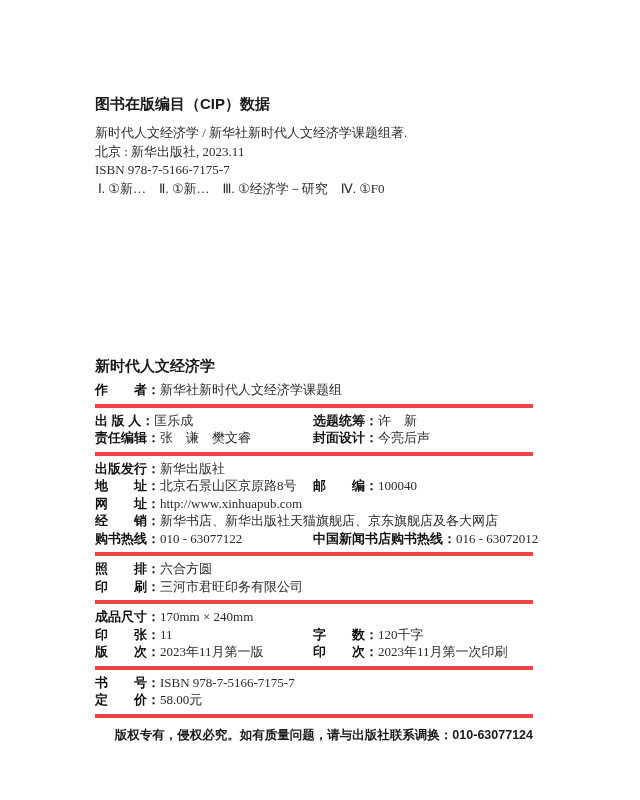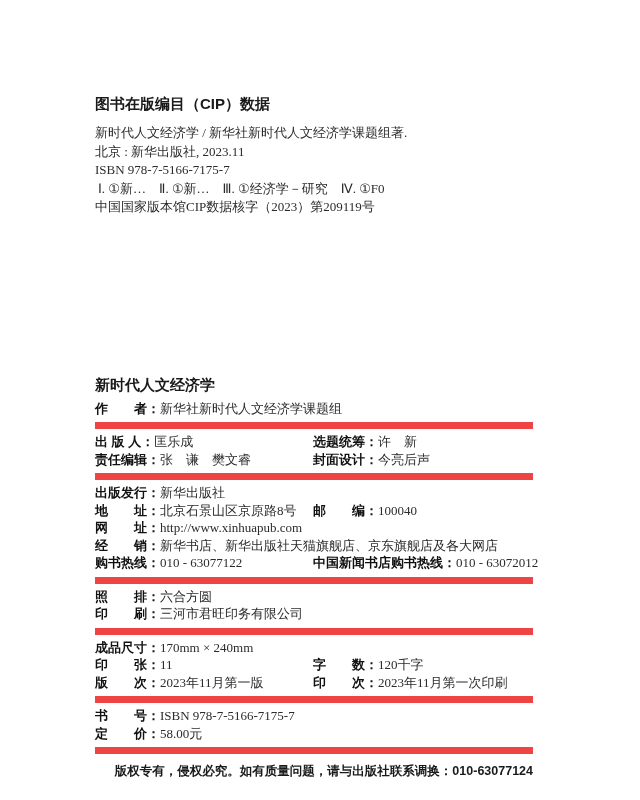--- a/index.html
+++ b/index.html
@@ -42,21 +42,21 @@
   
   .colophon { margin-top: 158px; }
   .book-title {
     font-family: "Liberation Sans", sans-serif;
     font-weight: bold;
     font-size: 15px;
     line-height: 20px;
     color: #1a1a1a;
   }
   .section {
-    border-bottom: 7px solid #ef4444;
+    border-bottom: 4px solid #ef4444;
     padding: 4px 0 5px 0;
   }
   .title-section { padding-top: 0; }
   .title-section .book-title { margin-bottom: 5px; }
 
   .row { display: flex; line-height: 17.5px; font-size: 13px; }
   .row .cell { white-space: nowrap; }
   .row.two .cell.left { flex: 0 0 218px; }
   .lbl {
     font-family: "Liberation Sans", sans-serif;
@@ -84,21 +84,20 @@
 
 <div class="page">
   <div class="content">
 
     <div class="cip">
       <div class="cip-header">图书在版编目（CIP）数据</div>
       <div class="cip-line">新时代人文经济学 / 新华社新时代人文经济学课题组著.</div>
       <div class="cip-line">北京 : 新华出版社, 2023.11</div>
       <div class="cip-line">ISBN 978-7-5166-7175-7</div>
       <div class="cip-line indent">Ⅰ. ①新…　Ⅱ. ①新…　Ⅲ. ①经济学－研究　Ⅳ. ①F0</div>
-      <div class="cip-line">中国国家版本馆CIP数据核字（2023）第209119号</div>
     </div>
 
     <div class="colophon">
 
       <div class="section title-section">
         <div class="book-title">新时代人文经济学</div>
         <div class="row">
           <div class="cell left">
             <span class="lbl">作　　者：</span><span class="val">新华社新时代人文经济学课题组</span>
           </div>
@@ -146,21 +145,21 @@
         <div class="row">
           <div class="cell left">
             <span class="lbl">经　　销：</span><span class="val">新华书店、新华出版社天猫旗舰店、京东旗舰店及各大网店</span>
           </div>
         </div>
         <div class="row two">
           <div class="cell left">
             <span class="lbl">购书热线：</span><span class="val">010 - 63077122</span>
           </div>
           <div class="cell right">
-            <span class="lbl">中国新闻书店购书热线：</span><span class="val">010 - 63072012</span>
+            <span class="lbl">中国新闻书店购书热线：</span><span class="val">016 - 63072012</span>
           </div>
         </div>
       </div>
 
       <div class="section">
         <div class="row">
           <div class="cell left">
             <span class="lbl">照　　排：</span><span class="val">六合方圆</span>
           </div>
         </div>

